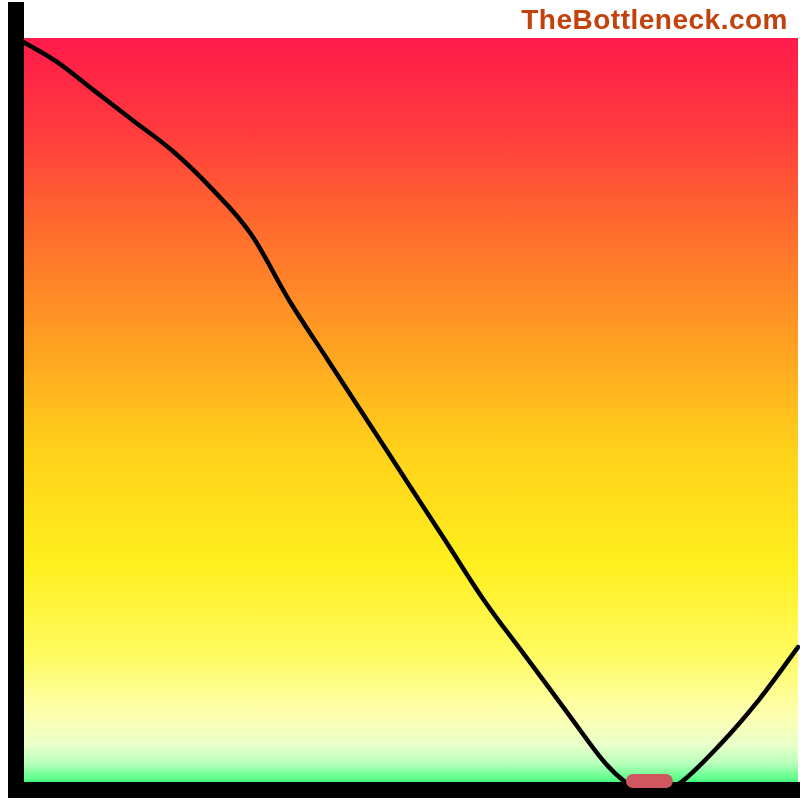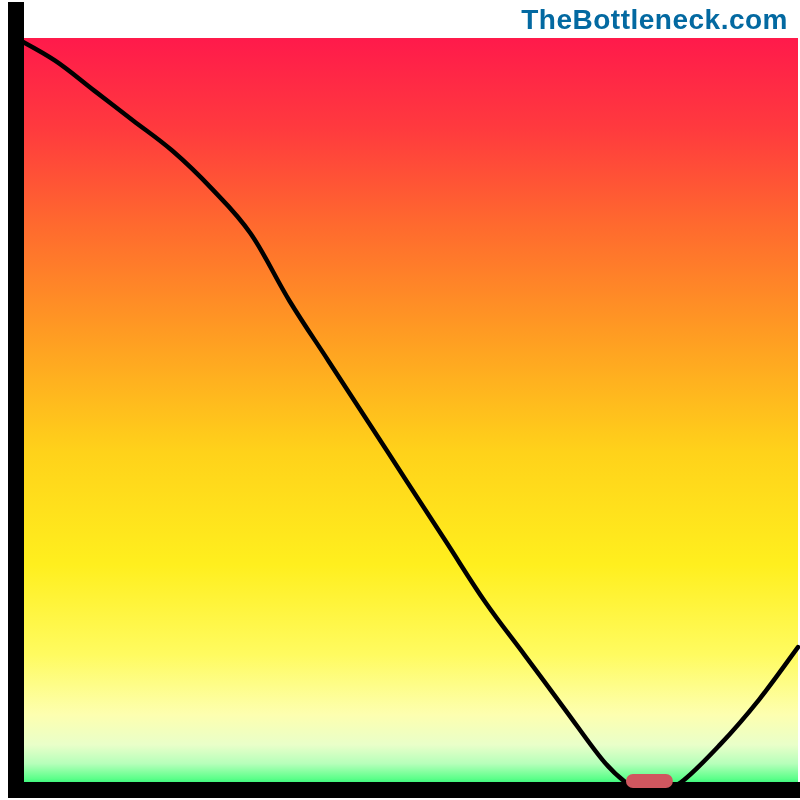--- a/index.html
+++ b/index.html
@@ -14,21 +14,21 @@
     position: relative;
     width: 800px;
     height: 800px;
   }
   .watermark {
     position: absolute;
     top: 4px;
     right: 12px;
     font-size: 28px;
     font-weight: bold;
-    color: #0369a1;
+    color: #c2410c;
     letter-spacing: 0.5px;
     user-select: none;
   }
   svg.plot {
     position: absolute;
     left: 0;
     top: 0;
     width: 800px;
     height: 800px;
     display: block;

